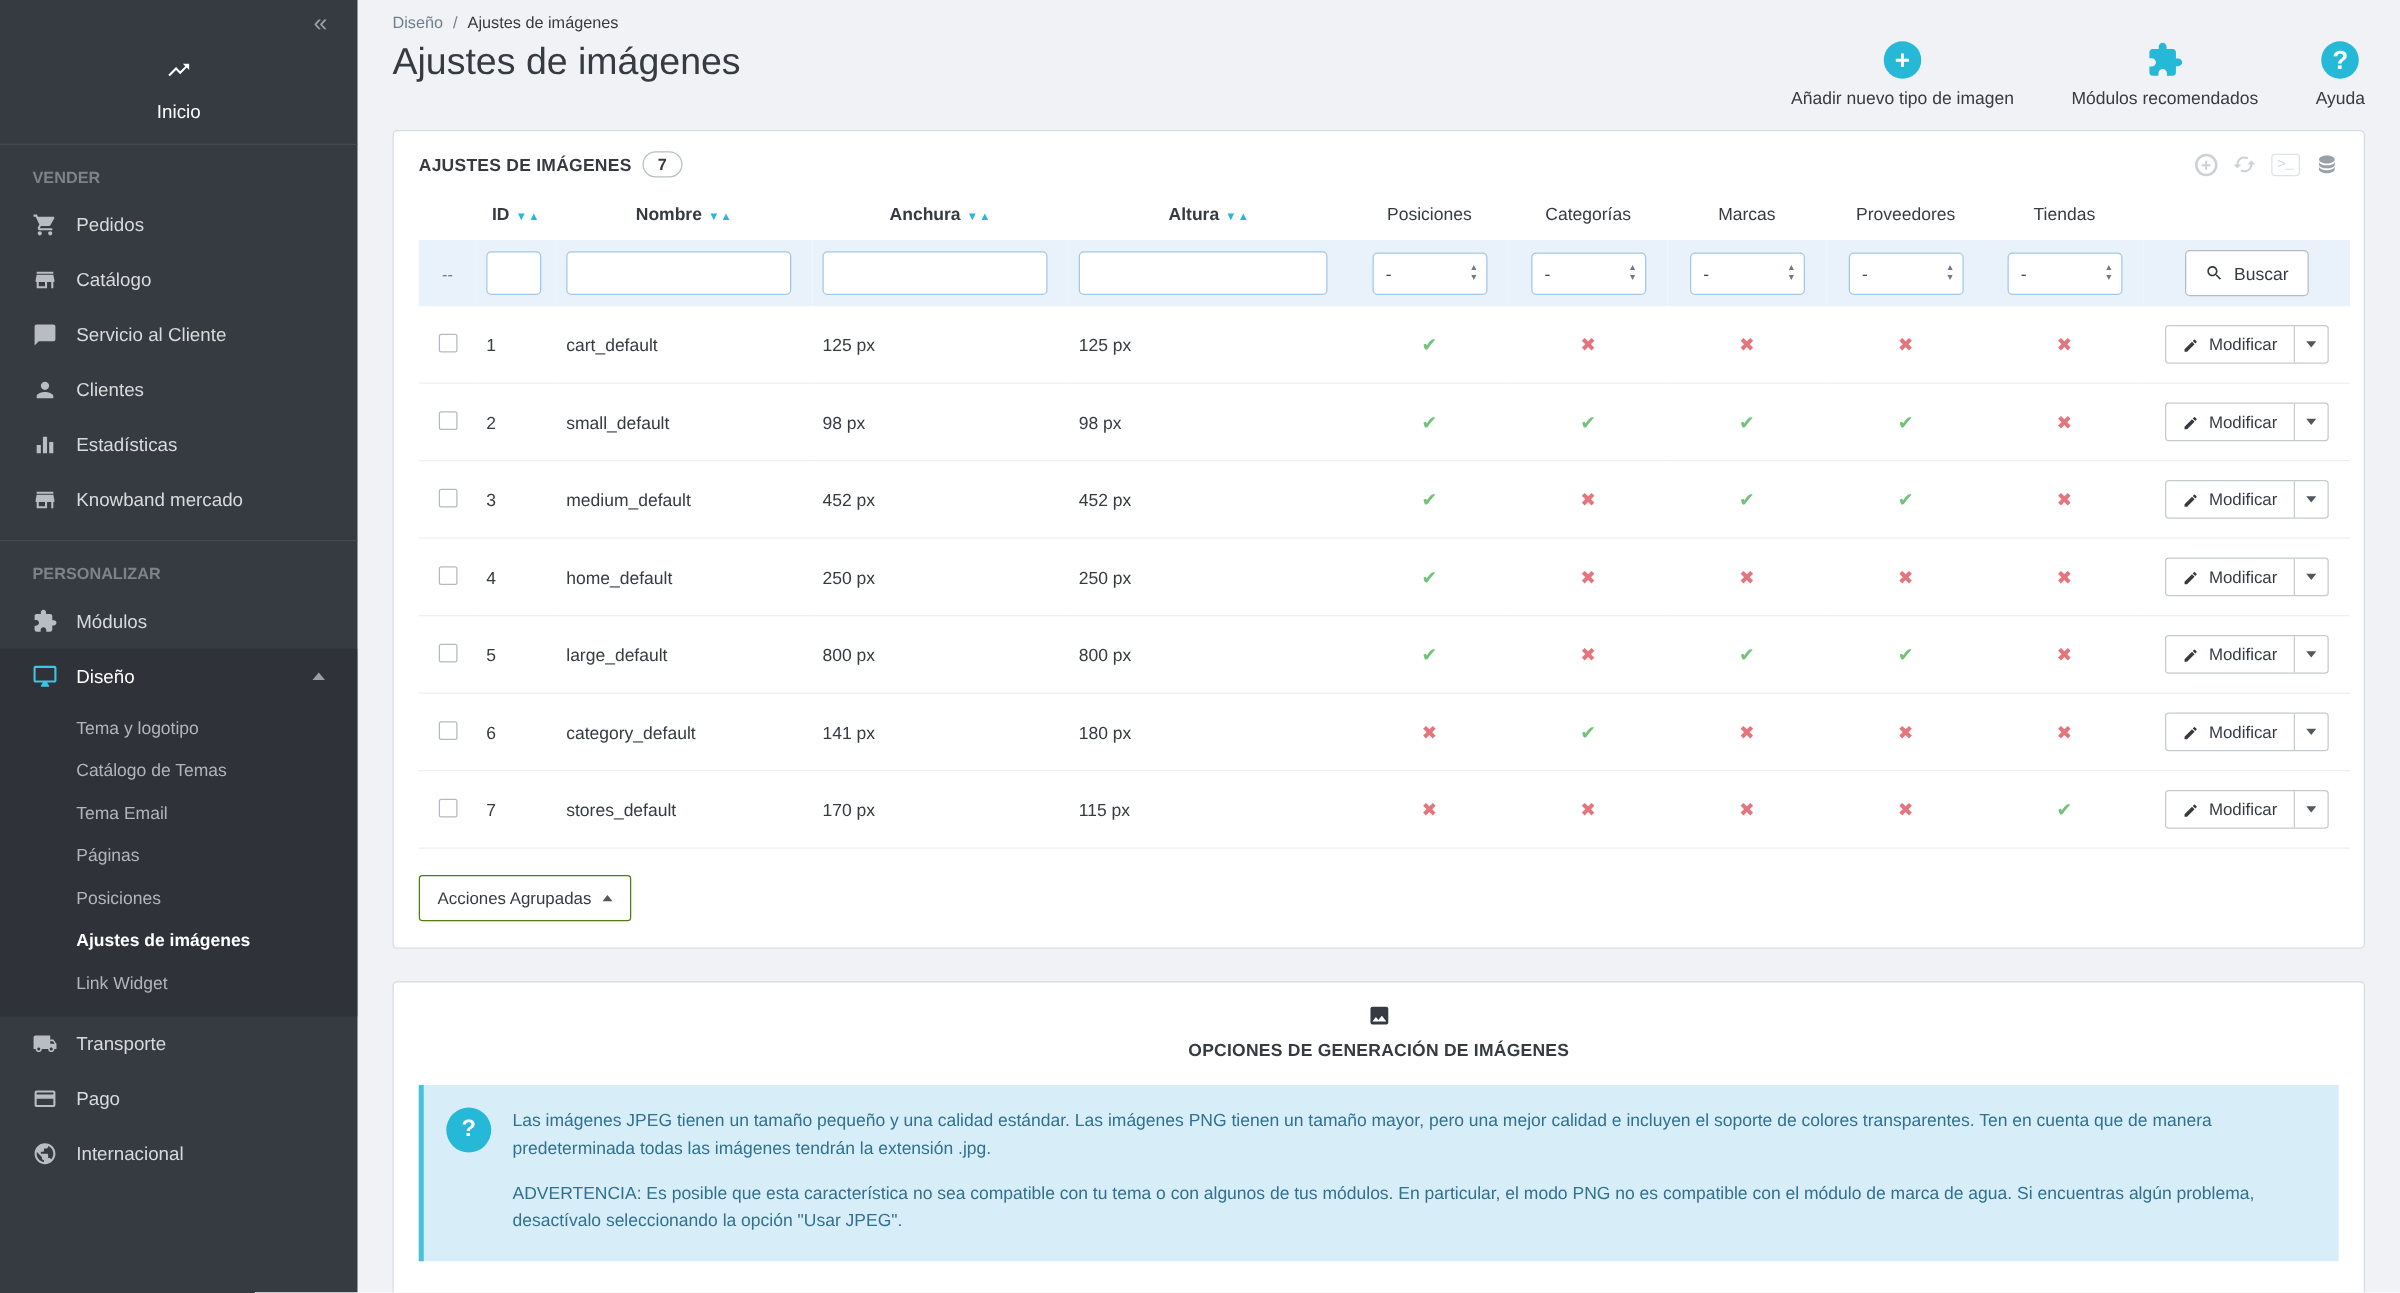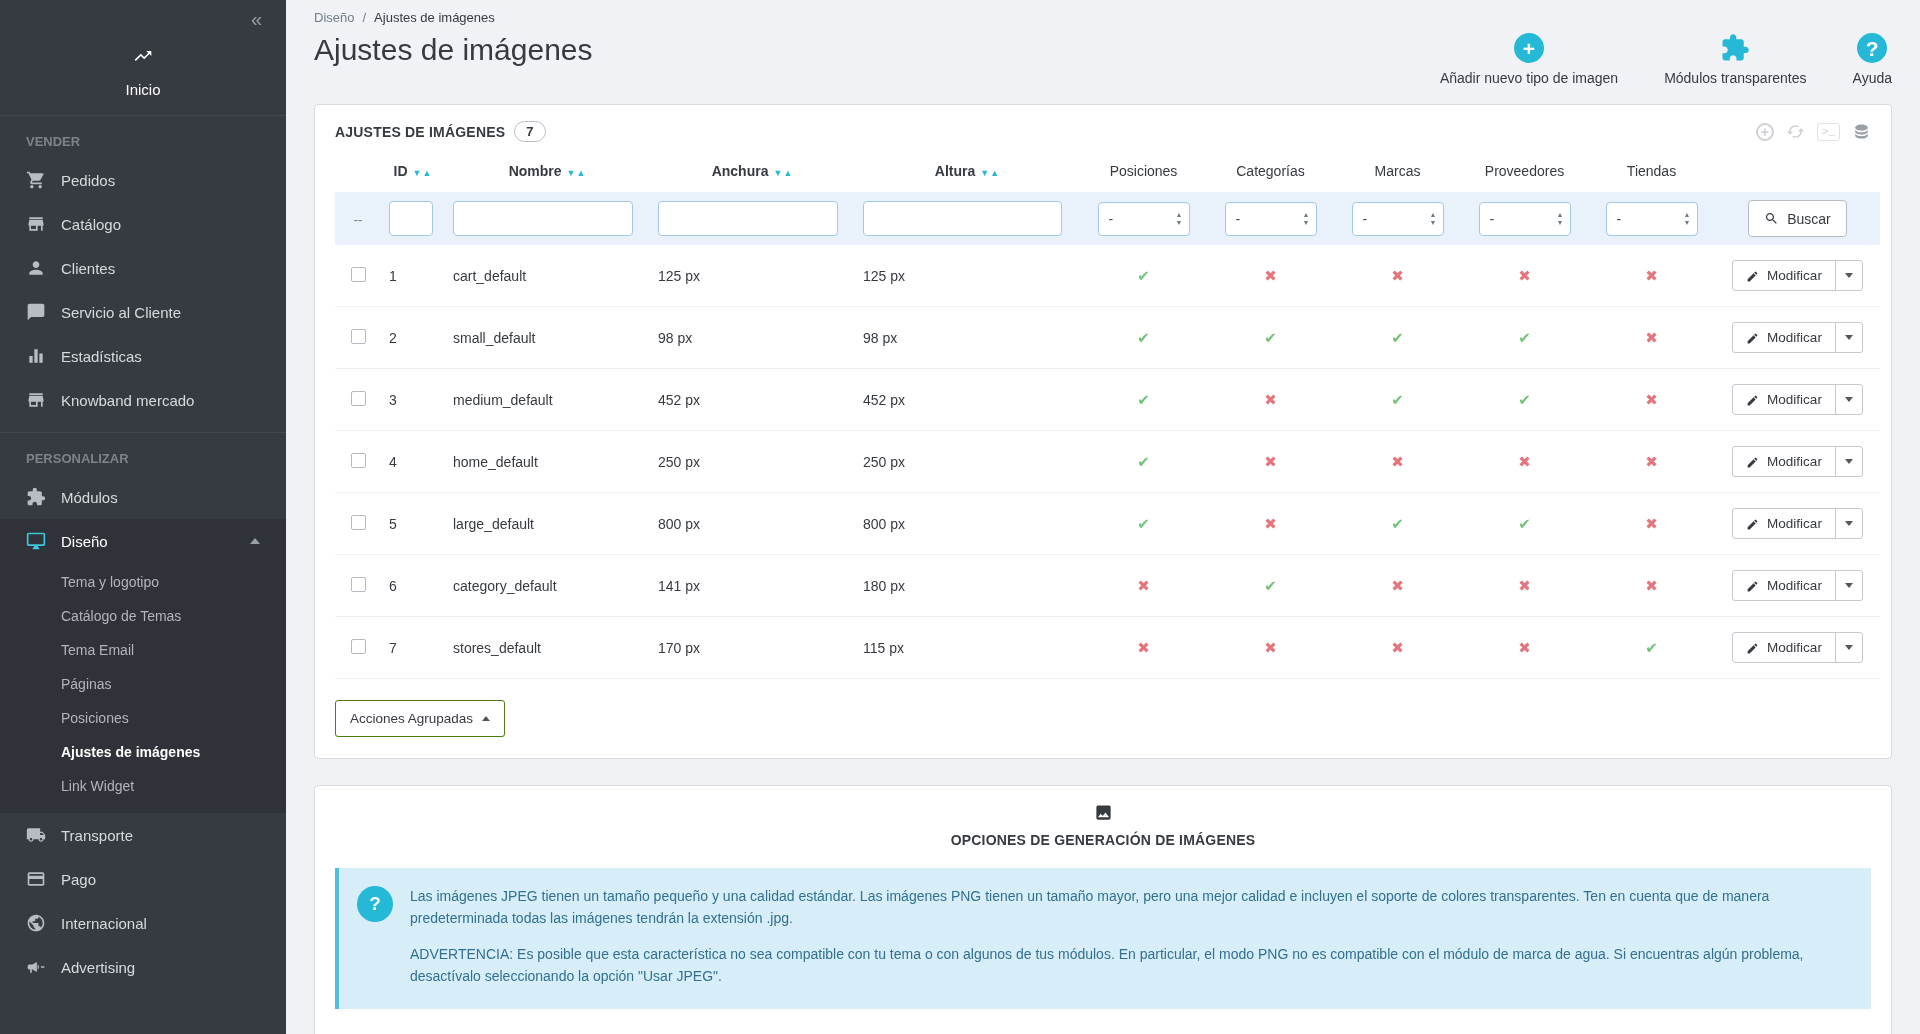--- a/index.html
+++ b/index.html
@@ -115,29 +115,29 @@
         <span>Pedidos</span>
       </div>
       <div class="nav-item">
         <svg class="nav-ico" viewBox="0 0 24 24">
             <path d="M20 4H4v2h16V4zm1 10v-2l-1-5H4l-1 5v2h1v6h10v-6h4v6h2v-6h1zm-9 4H6v-4h6v4z"></path>
           </svg>
         <span>Catálogo</span>
       </div>
       <div class="nav-item">
         <svg class="nav-ico" viewBox="0 0 24 24">
+            <path d="M20 2H4c-1.1 0-1.99.9-1.99 2L2 22l4-4h14c1.1 0 2-.9 2-2V4c0-1.1-.9-2-2-2z"></path>
+          </svg>
+        <span>Servicio al Cliente</span>
+      </div>
+      <div class="nav-item">
+        <svg class="nav-ico" viewBox="0 0 24 24">
             <path d="M12 12c2.21 0 4-1.79 4-4s-1.79-4-4-4-4 1.79-4 4 1.79 4 4 4zm0 2c-2.67 0-8 1.34-8 4v2h16v-2c0-2.66-5.33-4-8-4z"></path>
           </svg>
         <span>Clientes</span>
-      </div>
-      <div class="nav-item">
-        <svg class="nav-ico" viewBox="0 0 24 24">
-            <path d="M20 2H4c-1.1 0-1.99.9-1.99 2L2 22l4-4h14c1.1 0 2-.9 2-2V4c0-1.1-.9-2-2-2z"></path>
-          </svg>
-        <span>Servicio al Cliente</span>
       </div>
       <div class="nav-item">
         <svg class="nav-ico" viewBox="0 0 24 24">
             <path d="M10 20h4V4h-4v16zm-6 0h4v-8H4v8zM16 9v11h4V9h-4z"></path>
           </svg>
         <span>Estadísticas</span>
       </div>
       <div class="nav-item">
         <svg class="nav-ico" viewBox="0 0 24 24">
             <path d="M20 4H4v2h16V4zm1 10v-2l-1-5H4l-1 5v2h1v6h10v-6h4v6h2v-6h1zm-9 4H6v-4h6v4z"></path>
@@ -185,26 +185,20 @@
             <path d="M20 4H4c-1.11 0-1.99.89-1.99 2L2 18c0 1.11.89 2 2 2h16c1.11 0 2-.89 2-2V6c0-1.11-.89-2-2-2zm0 14H4v-6h16v6zm0-10H4V6h16v2z"></path>
           </svg>
         <span>Pago</span>
       </div>
       <div class="nav-item">
         <svg class="nav-ico" viewBox="0 0 24 24">
             <path d="M12 2C6.48 2 2 6.48 2 12s4.48 10 10 10 10-4.48 10-10S17.52 2 12 2zm-1 17.93c-3.95-.49-7-3.85-7-7.93 0-.62.08-1.21.21-1.79L9 15v1c0 1.1.9 2 2 2v1.93zm6.9-2.54c-.26-.81-1-1.39-1.9-1.39h-1v-3c0-.55-.45-1-1-1H8v-2h2c.55 0 1-.45 1-1V7h2c1.1 0 2-.9 2-2v-.41c2.93 1.19 5 4.06 5 7.41 0 2.08-.8 3.97-2.1 5.39z"></path>
           </svg>
         <span>Internacional</span>
       </div>
-      <div class="nav-item">
-        <svg class="nav-ico" viewBox="0 0 24 24">
-            <path d="M4 9c-1.1 0-2 .9-2 2v2c0 1.1.9 2 2 2h1v4h2v-4h1l5 3V6L8 9H4zm11.5 3c0-1.33-.58-2.53-1.5-3.35v6.69c.92-.81 1.5-2.01 1.5-3.34zM18 11v2h4v-2h-4z"></path>
-          </svg>
-        <span>Advertising</span>
-      </div>
     </div>
   </nav>
 
   <main class="content">
 
     <div class="breadcrumb">
       <span>Diseño</span>
       <span>/</span>
       <span class="current">Ajustes de imágenes</span>
     </div>
@@ -213,21 +207,21 @@
       <h1 class="page-title">Ajustes de imágenes</h1>
       <div class="header-actions">
         <div class="header-action">
           <span class="icon-circle">+</span>
           <span>Añadir nuevo tipo de imagen</span>
         </div>
         <div class="header-action">
           <svg class="puzzle-ico" viewBox="0 0 24 24">
               <path d="M20.5 11H19V7c0-1.1-.9-2-2-2h-4V3.5C13 2.12 11.88 1 10.5 1S8 2.12 8 3.5V5H4c-1.1 0-1.99.9-1.99 2v3.8H3.5c1.49 0 2.7 1.21 2.7 2.7s-1.21 2.7-2.7 2.7H2V20c0 1.1.9 2 2 2h3.8v-1.5c0-1.49 1.21-2.7 2.7-2.7 1.49 0 2.7 1.21 2.7 2.7V22H17c1.1 0 2-.9 2-2v-4h1.5c1.38 0 2.5-1.12 2.5-2.5S21.88 11 20.5 11z"></path>
             </svg>
-          <span>Módulos transparentes</span>
+          <span>Módulos recomendados</span>
         </div>
         <div class="header-action">
           <span class="icon-circle">?</span>
           <span>Ayuda</span>
         </div>
       </div>
     </div>
 
     <section class="panel">
       <div class="panel-header">

